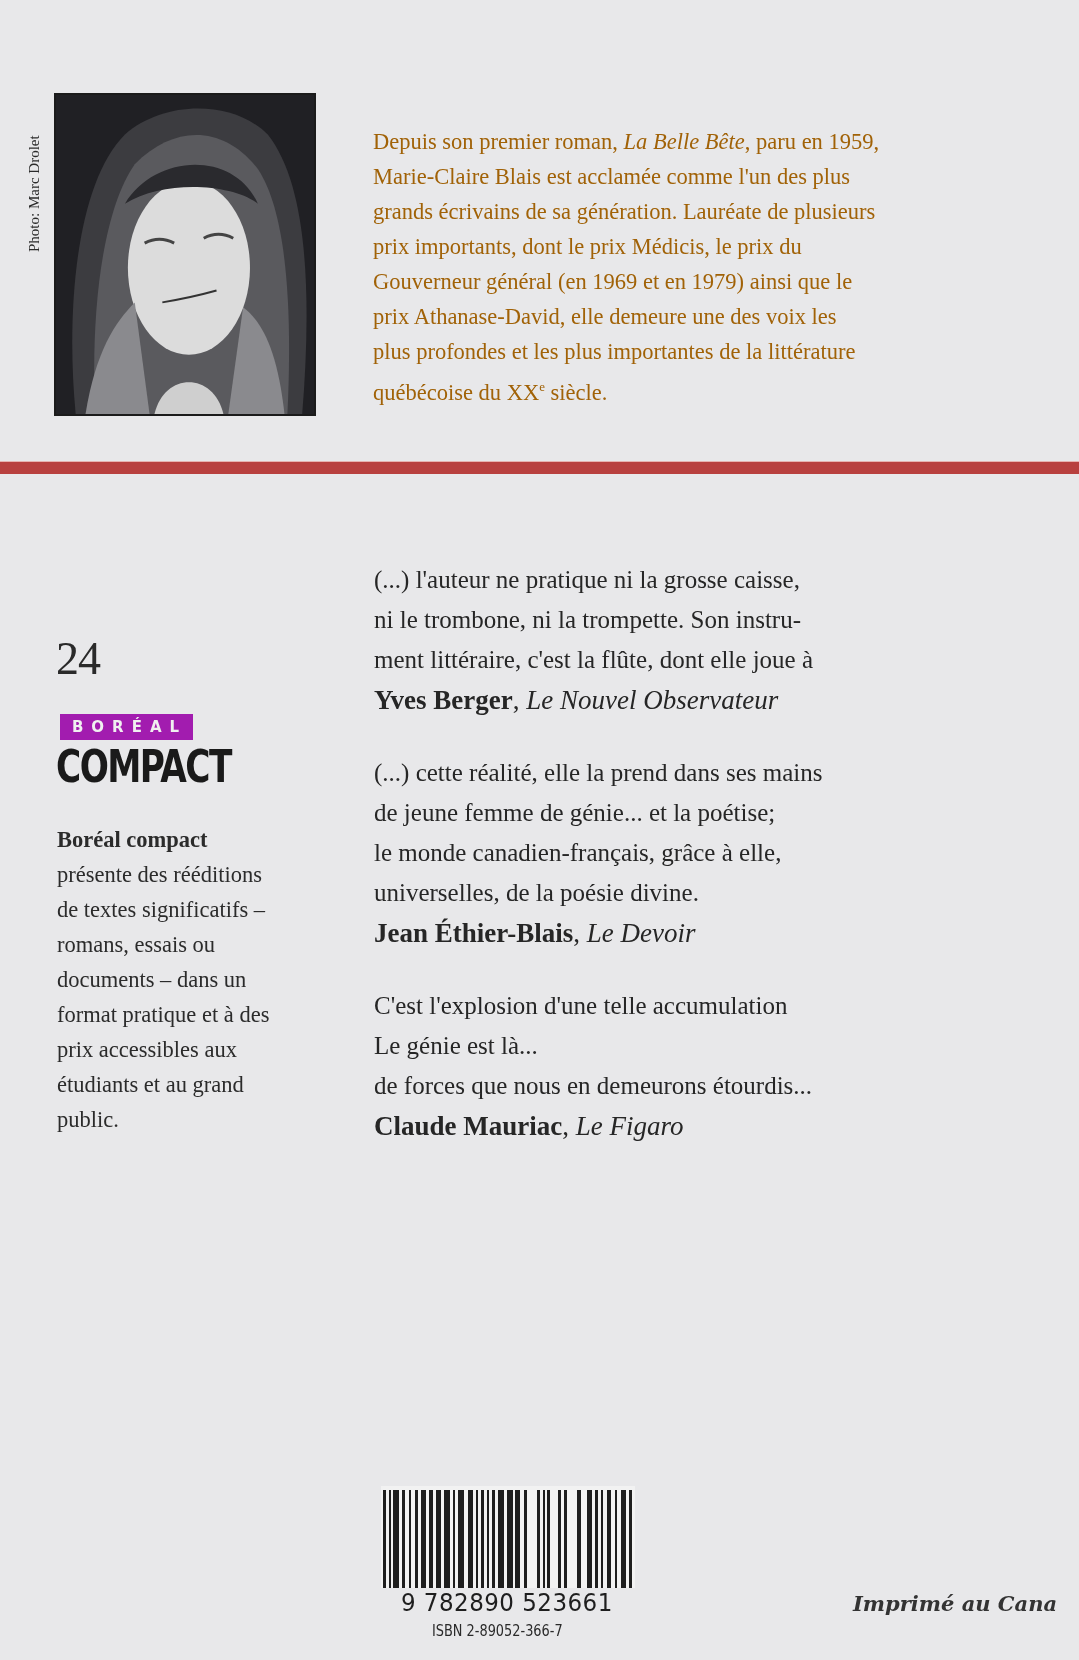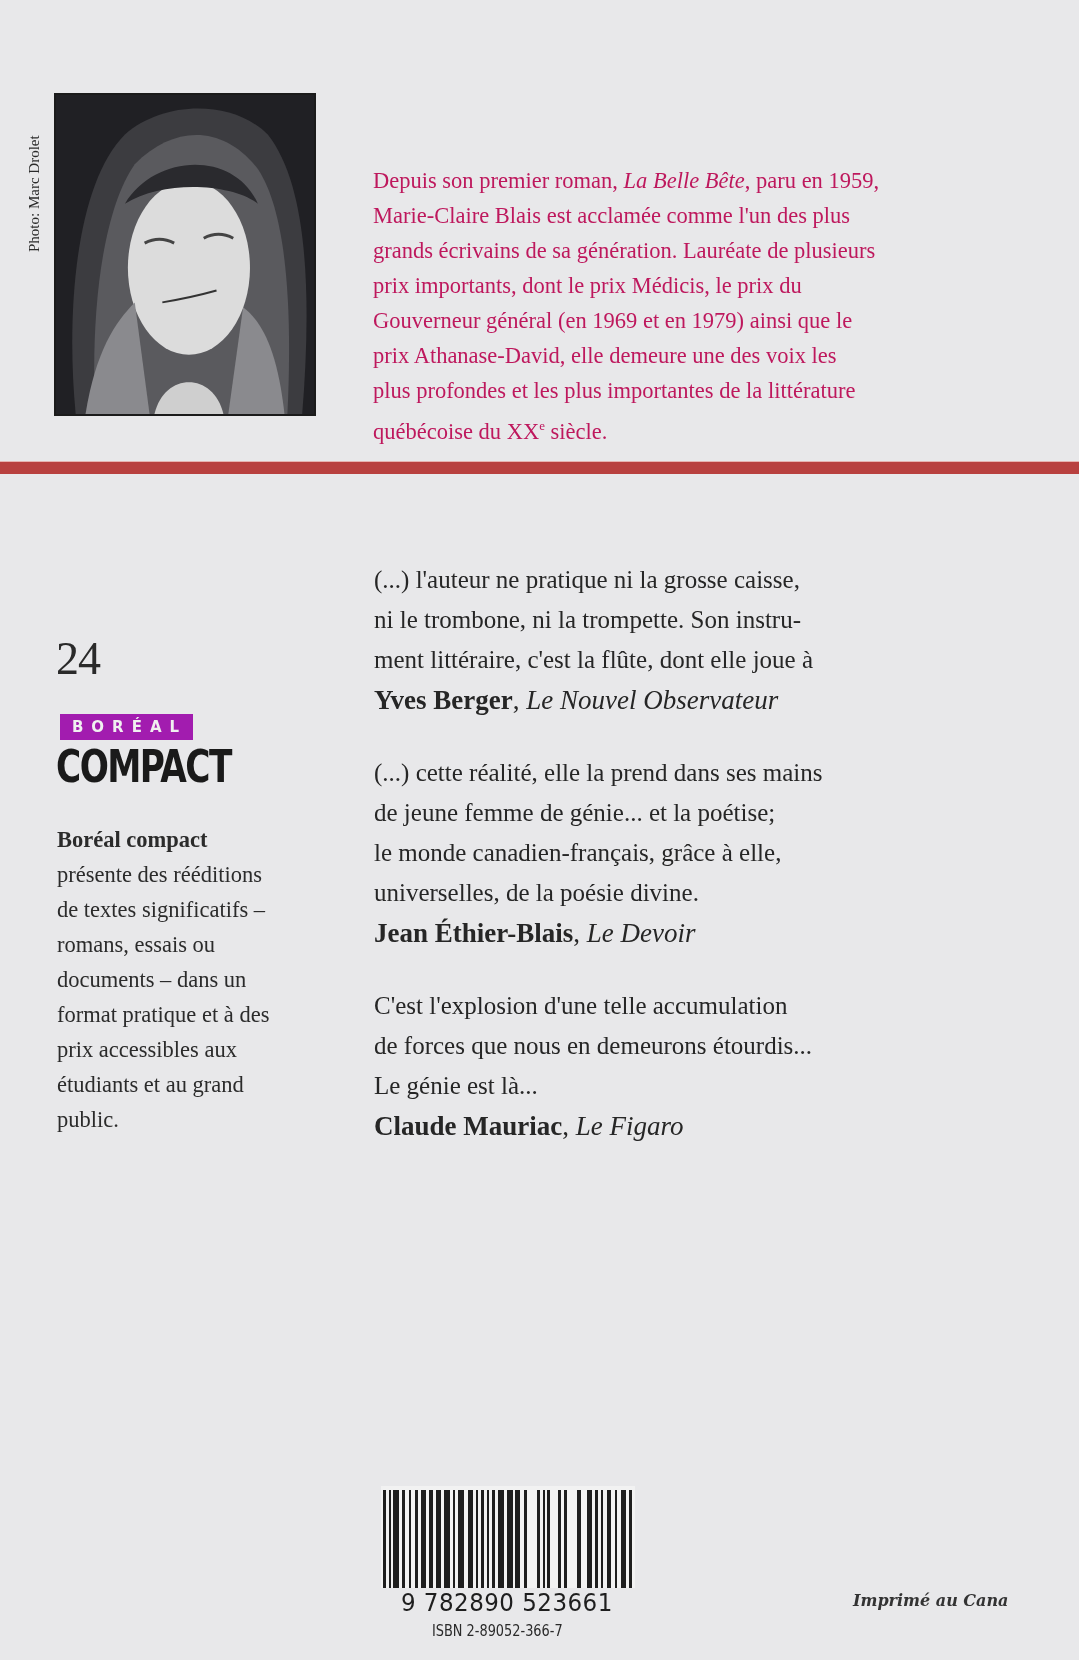--- a/index.html
+++ b/index.html
@@ -15,21 +15,21 @@
     font-size: 15px; color: #2a2a2a; text-align: left;
   }
   .photo {
     position: absolute; left: 54px; top: 93px; width: 262px; height: 323px;
     border: 2px solid #1b1b1b; box-sizing: border-box; overflow: hidden;
     background: #1e1e22;
   }
   .photo svg { display: block; width: 100%; height: 100%; }
   .bio {
     position: absolute; left: 373px; top: 124px; width: 640px;
-    font-size: 22.5px; line-height: 35px; color: #be185d; margin-top: 39px;
+    font-size: 22.5px; line-height: 35px; color: #a16207;
   }
   .bio p { margin: 0; white-space: nowrap; }
   .rule {
     position: absolute; left: 0; top: 461px; width: 1079px; height: 12px;
     background: #b8403f; border-top: 1px solid #e6b3b0;
   }
   .series-num {
     position: absolute; left: 56px; top: 632px;
     font-size: 46px; font-weight: 400; color: #2a2a2a; letter-spacing: -1px;
   }
@@ -70,21 +70,21 @@
     letter-spacing: 0.5px; transform: scaleX(0.92); transform-origin: left top;
   }
   .isbn {
     position: absolute; left: 432px; top: 1622px;
     font-family: "DejaVu Sans", sans-serif; font-size: 15px; color: #2a2a2a;
     transform: scaleX(0.86); transform-origin: left top;
   }
   .printed {
     position: absolute; left: 853px; top: 1591px;
     font-family: "DejaVu Serif", serif; font-style: italic; font-weight: bold;
-    font-size: 16px; color: #333;
+    font-size: 21px; color: #333;
   }
 </style>
 </head>
 <body>
 
 <div class="credit">Photo: Marc Drolet</div>
 
 <div class="photo">
   <svg viewBox="0 0 262 323" preserveAspectRatio="none">
     <rect width="262" height="323" fill="#202024"></rect>
@@ -139,22 +139,22 @@
   </div>
   <div class="quote">
     <p>(...) cette réalité, elle la prend dans ses mains</p>
     <p>de jeune femme de génie... et la poétise;</p>
     <p>le monde canadien-français, grâce à elle,</p>
     <p>universelles, de la poésie divine.</p>
     <p class="attr"><b>Jean Éthier-Blais</b>, <i>Le Devoir</i></p>
   </div>
   <div class="quote">
     <p>C'est l'explosion d'une telle accumulation</p>
+    <p>Le génie est là...</p>
     <p>de forces que nous en demeurons étourdis...</p>
-    <p>Le génie est là...</p>
     <p class="attr"><b>Claude Mauriac</b>, <i>Le Figaro</i></p>
   </div>
 </div>
 
 <div class="barcode">
   <svg width="254" height="102" viewBox="0 0 254 102">
     <rect width="254" height="102" fill="#f2f2f2"></rect>
     <g fill="#1e1e1e">
       <rect x="2" y="4" width="3" height="98"></rect>
         <rect x="8" y="4" width="2" height="98"></rect>

